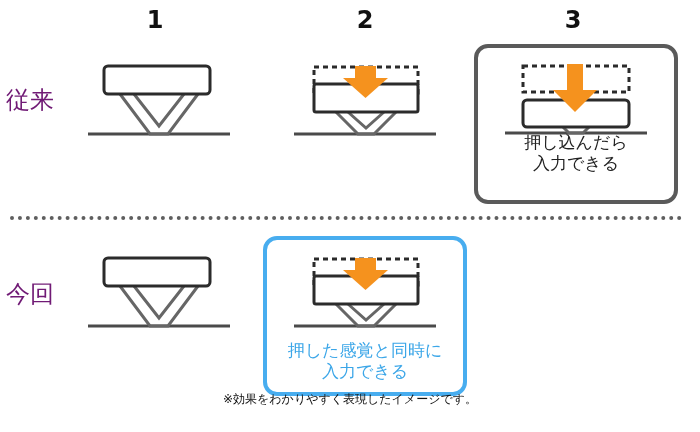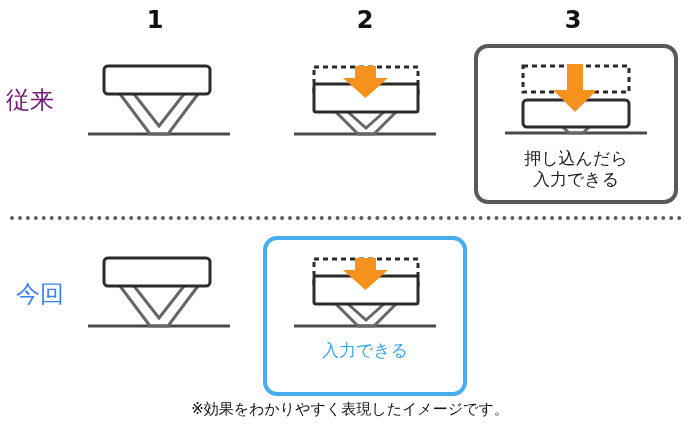--- a/index.html
+++ b/index.html
@@ -2,51 +2,52 @@
 <html><head>
 <meta charset="utf-8">
 <style>
   html, body { margin: 0; padding: 0; background: #ffffff; }
   body { width: 700px; height: 432px; position: relative; overflow: hidden;
          font-family: "DejaVu Sans", sans-serif; color: #222; }
   .abs { position: absolute; }
   .step-num { font-size: 24px; font-weight: bold; color: #111; width: 40px; text-align: center; }
   .row-label { font-size: 24px; }
   .row-label.conv { color: #701a75; }
-  .row-label.now { color: #3b82f6; margin-left: 10px; }
+  .row-label.now { color: #701a75; }
   .frame { position: absolute; border-radius: 14px; box-sizing: border-box; }
   .frame.gray { border: 4px solid #5a5a5a; }
   .frame.blue { border: 4px solid #48adef; }
   .caption { position: absolute; text-align: center; font-size: 17px; line-height: 21px; }
   .caption.dark { color: #222; }
   .caption.blue { color: #3ba6e8; }
   .divider { position: absolute; left: 10px; top: 216px; width: 672px; height: 0;
              border-top: 4px dotted #5f5f5f; }
-  .footnote { position: absolute; left: 0; width: 700px; top: 400px; text-align: center;
-              font-size: 15px; color: #111; }
+  .footnote { position: absolute; left: 0; width: 700px; top: 391px; text-align: center;
+              font-size: 12px; color: #111; }
   svg { position: absolute; overflow: visible; }
 </style>
 </head>
 <body>
 
 <div class="abs step-num" style="left:135px;top:6px;">1</div>
 <div class="abs step-num" style="left:345px;top:6px;">2</div>
 <div class="abs step-num" style="left:553px;top:6px;">3</div>
 
 <div class="abs row-label conv" style="left:6px;top:84px;">従来</div>
 <div class="abs row-label now" style="left:6px;top:278px;">今回</div>
 
 <div class="frame gray" style="left:474px;top:44px;width:204px;height:160px;"></div>
-<div class="caption dark" style="left:478px;top:148px;width:196px;">
+<div class="caption dark" style="left:478px;top:132px;width:196px;">
   <div>押し込んだら</div>
   <div>入力できる</div>
 </div>
 
 <div class="frame blue" style="left:263px;top:236px;width:204px;height:160px;"></div>
 <div class="caption blue" style="left:267px;top:340px;width:196px;">
+  <div>押した感覚と同時に</div>
   <div>入力できる</div>
 </div>
 
 <div class="divider"></div>
 
 <svg style="left:86px;top:60px;" width="150" height="80">
   <line x1="2" y1="74" x2="144" y2="74" stroke="#4a4a4a" stroke-width="3"></line>
   <polyline points="34,34 64,74 82,74 112,34" fill="none" stroke="#666" stroke-width="3"></polyline>
   <polyline points="48,34 73,66 98,34" fill="none" stroke="#666" stroke-width="3"></polyline>
   <rect x="18" y="6" width="106" height="28" rx="4" fill="#fff" stroke="#2b2b2b" stroke-width="3"></rect>

